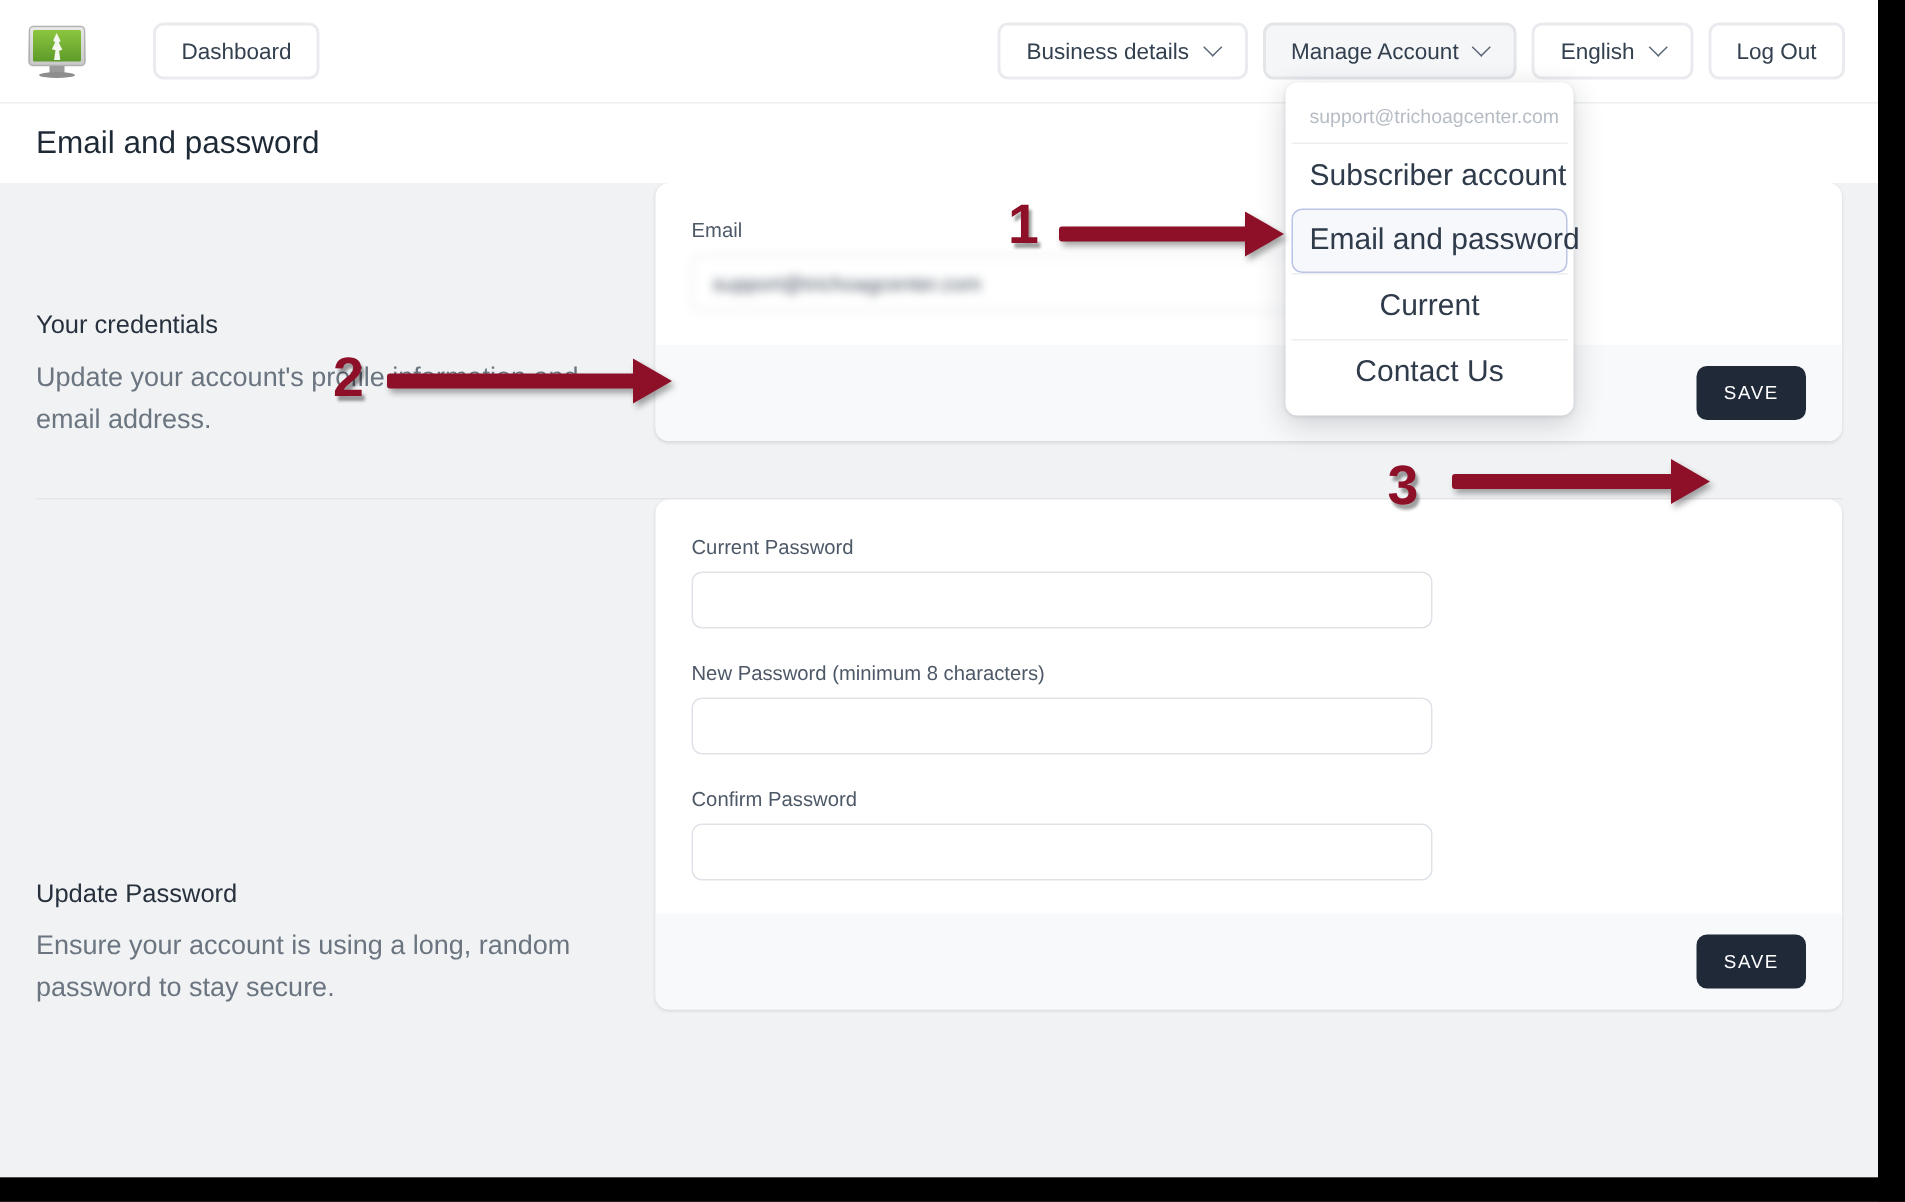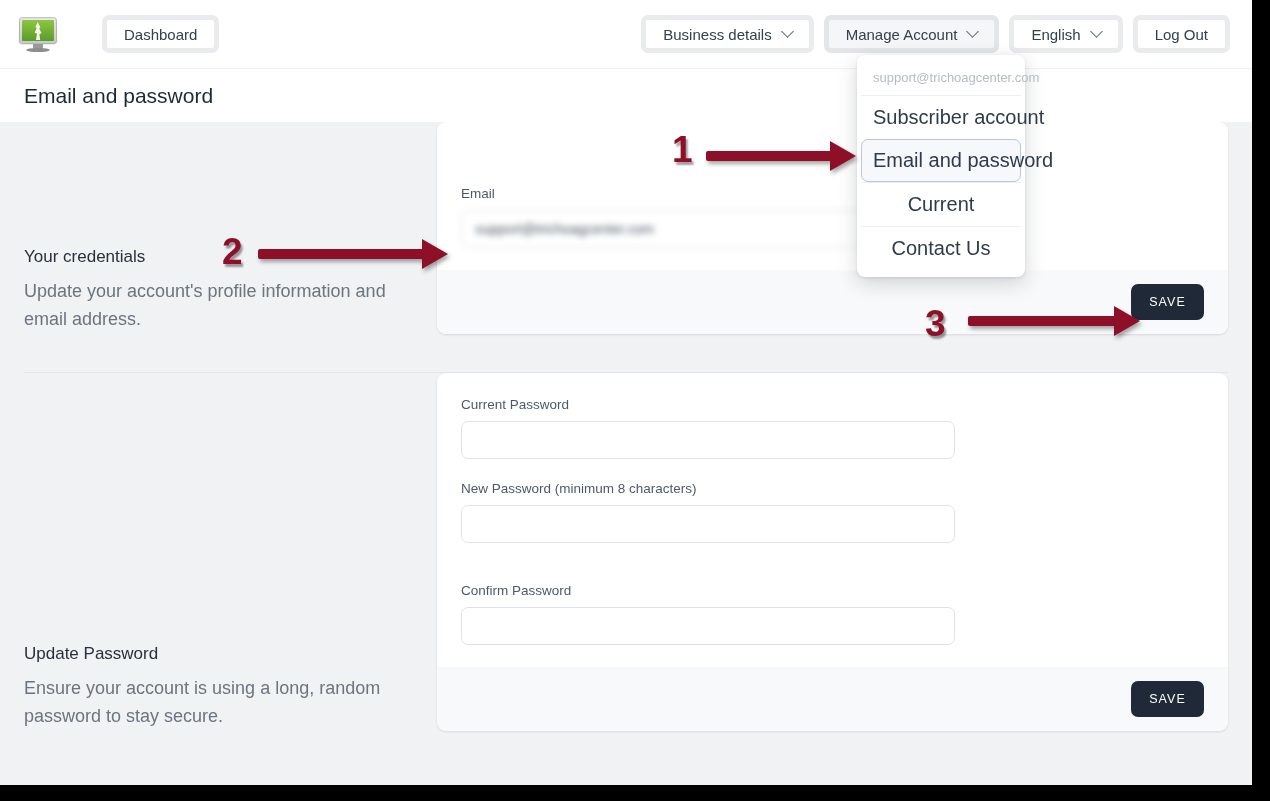--- a/index.html
+++ b/index.html
@@ -88,21 +88,21 @@
     position: absolute;
     left: 8px; top: 34px;
     width: 24px; height: 4px;
     background: #8e8e8e;
     border-radius: 50%;
   }
 
   .nav-btn {
     height: 38px;
     padding: 0 17px;
-    border: 5px solid #404040;
+    border: 2px solid #404040;
     border-radius: 7px;
     background: #ffffff;
     color: #33404f;
     font-size: 15px;
     font-family: "Liberation Sans", sans-serif;
     display: inline-flex;
     align-items: center;
     gap: 11px;
     cursor: pointer;
     white-space: nowrap;
@@ -124,21 +124,21 @@
     width: 9px; height: 9px;
     border-right: 1.8px solid #5a6676;
     border-bottom: 1.8px solid #5a6676;
     transform: translateY(-3px) rotate(45deg);
   }
 
   
   #dropdown {
     position: absolute;
     left: 857px; top: 55px;
-    width: 168px;
+    width: 192px;
     background: #ffffff;
     border-radius: 8px;
     box-shadow: 0 6px 20px rgba(20,30,45,.18), 0 1px 3px rgba(20,30,45,.10);
     padding: 6px 0 7px 0;
     z-index: 40;
   }
   #dropdown .dd-email {
     font-size: 13px;
     color: #b6bcc4;
     padding: 9px 14px 10px 16px;
@@ -217,21 +217,21 @@
   }
   .card-body { padding: 24px 24px 22px 24px; }
   .card-foot {
     background: #f8f9fa;
     padding: 14px 24px;
     display: flex;
     justify-content: flex-end;
   }
 
   .field { margin-bottom: 22px; }
-  .field:last-child { margin-bottom: 0; margin-top: 40px; }
+  .field:last-child { margin-bottom: 0; }
   .field label {
     display: block;
     font-size: 13.5px;
     color: #4e5968;
     margin-bottom: 9px;
   }
   .field input {
     width: 494px;
     height: 38px;
     border: 1px solid #dfe3e8;

